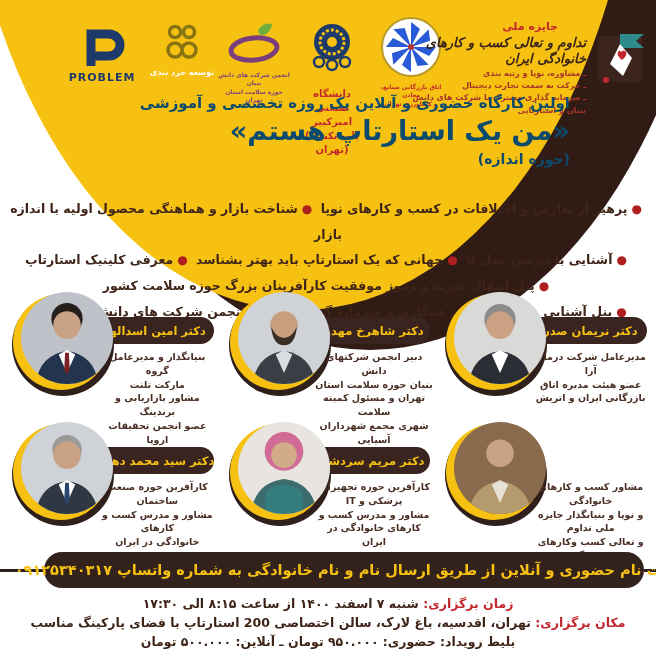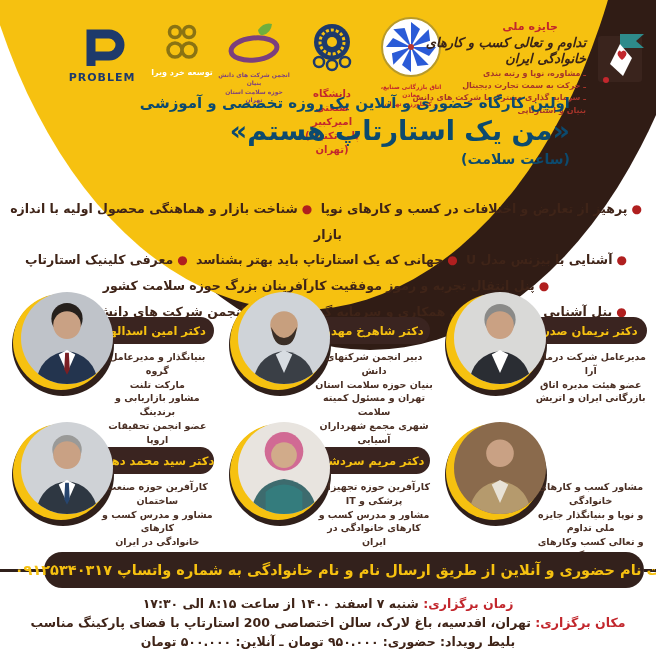--- a/index.html
+++ b/index.html
@@ -93,21 +93,21 @@
   </div>
 
   <div class="logo logo-vira">
     <span>
       <svg width="52" height="38" viewBox="0 0 52 38">
         <circle cx="19" cy="8" r="5.5" fill="none" stroke="#8a7313" stroke-width="3.5"></circle>
         <circle cx="33" cy="8" r="5.5" fill="none" stroke="#8a7313" stroke-width="3.5"></circle>
         <path d="M12 26 a7 7 0 1 1 14 0 a7 7 0 1 0 14 0 a7 7 0 1 0 -14 0 a7 7 0 1 1 -14 0 Z" fill="none" stroke="#8a7313" stroke-width="3.5"></path>
       </svg>
     </span>
-    <div class="cap">توسعه خرد ویرا</div>
+    <div class="cap">توسعه خرد بندی</div>
   </div>
 
   <div class="logo logo-assoc">
     <span>
       <svg width="60" height="44" viewBox="0 0 60 44">
         <path d="M34 8 q6 -8 14 -6 q-1 9 -9 11 q-4 1 -5 -5 Z" fill="#6fae3e"></path>
         <ellipse cx="30" cy="27" rx="23" ry="11" fill="none" stroke="#7b3f7e" stroke-width="5" transform="rotate(-6 30 27)"></ellipse>
       </svg>
     </span>
     <div class="cap" style="white-space:pre-line;">انجمن شرکت های دانش بنیان
@@ -165,21 +165,21 @@
       <div class="award-title">تداوم و تعالی کسب و کارهای خانوادگی ایران</div>
       <div class="award-item">ـ مشاوره، نوپا و رتبه بندی</div>
       <div class="award-item">ـ حرکت به سمت تجارت دیجیتال</div>
       <div class="award-item">ـ سرمایه گذاری مشترک با شرکت های دانش بنیان و استارتاپی</div>
     </div>
   </div>
 
   <div class="title">
     <div class="l1">اولین کارگاه حضوری و آنلاین یک روزه تخصصی و آموزشی</div>
     <div class="l2">«من یک استارتاپ هستم»</div>
-    <div class="l3">(ساعت سلامت)</div>
+    <div class="l3">(حوزه اندازه)</div>
   </div>
 
   <div class="topics">
     <div>
       <span class="dot">●</span><span>پرهیز از تعارض و اختلافات در کسب و کارهای نوپا</span>
       <span class="dot">●</span><span>شناخت بازار و هماهنگی محصول اولیه با اندازه بازار</span>
     </div>
     <div>
       <span class="dot">●</span><span>آشنایی با بیزنس مدل U</span>
       <span class="dot">●</span><span>جهانی که یک استارتاپ باید بهتر بشناسد</span>

